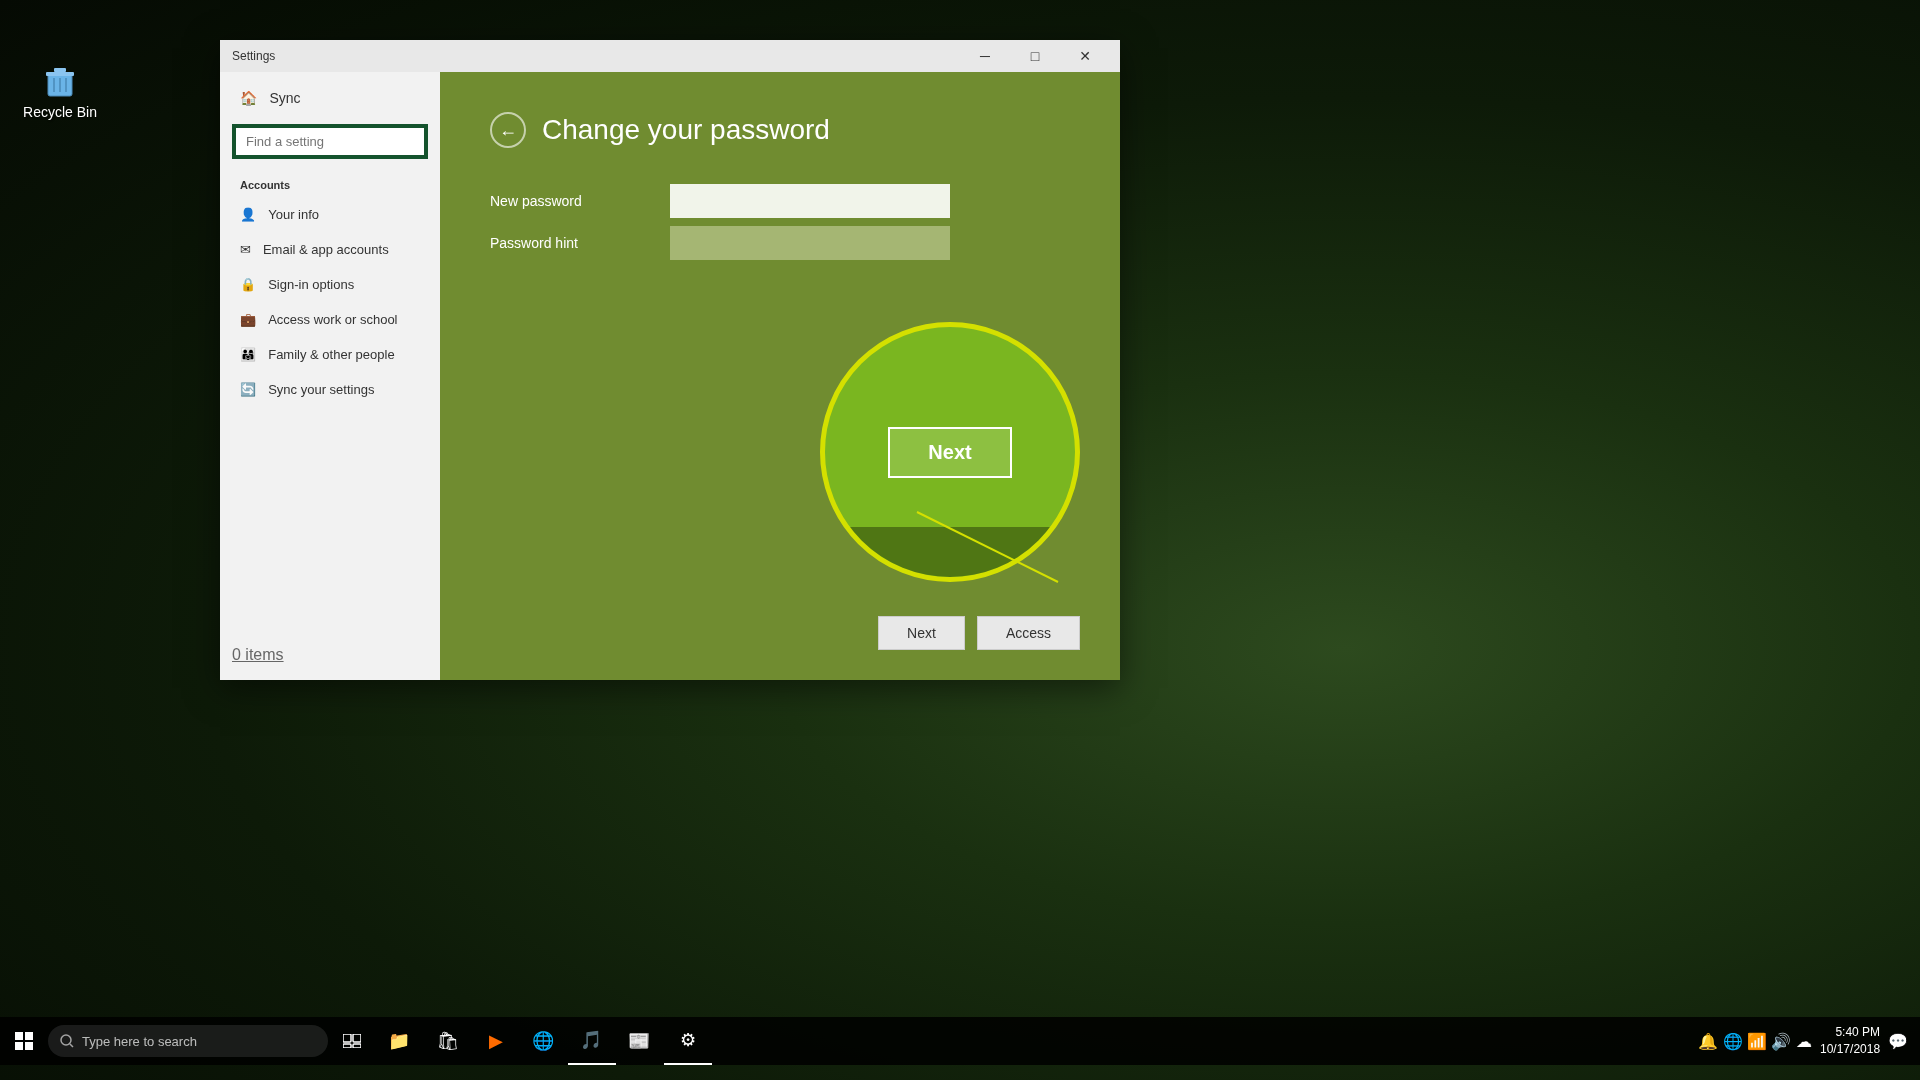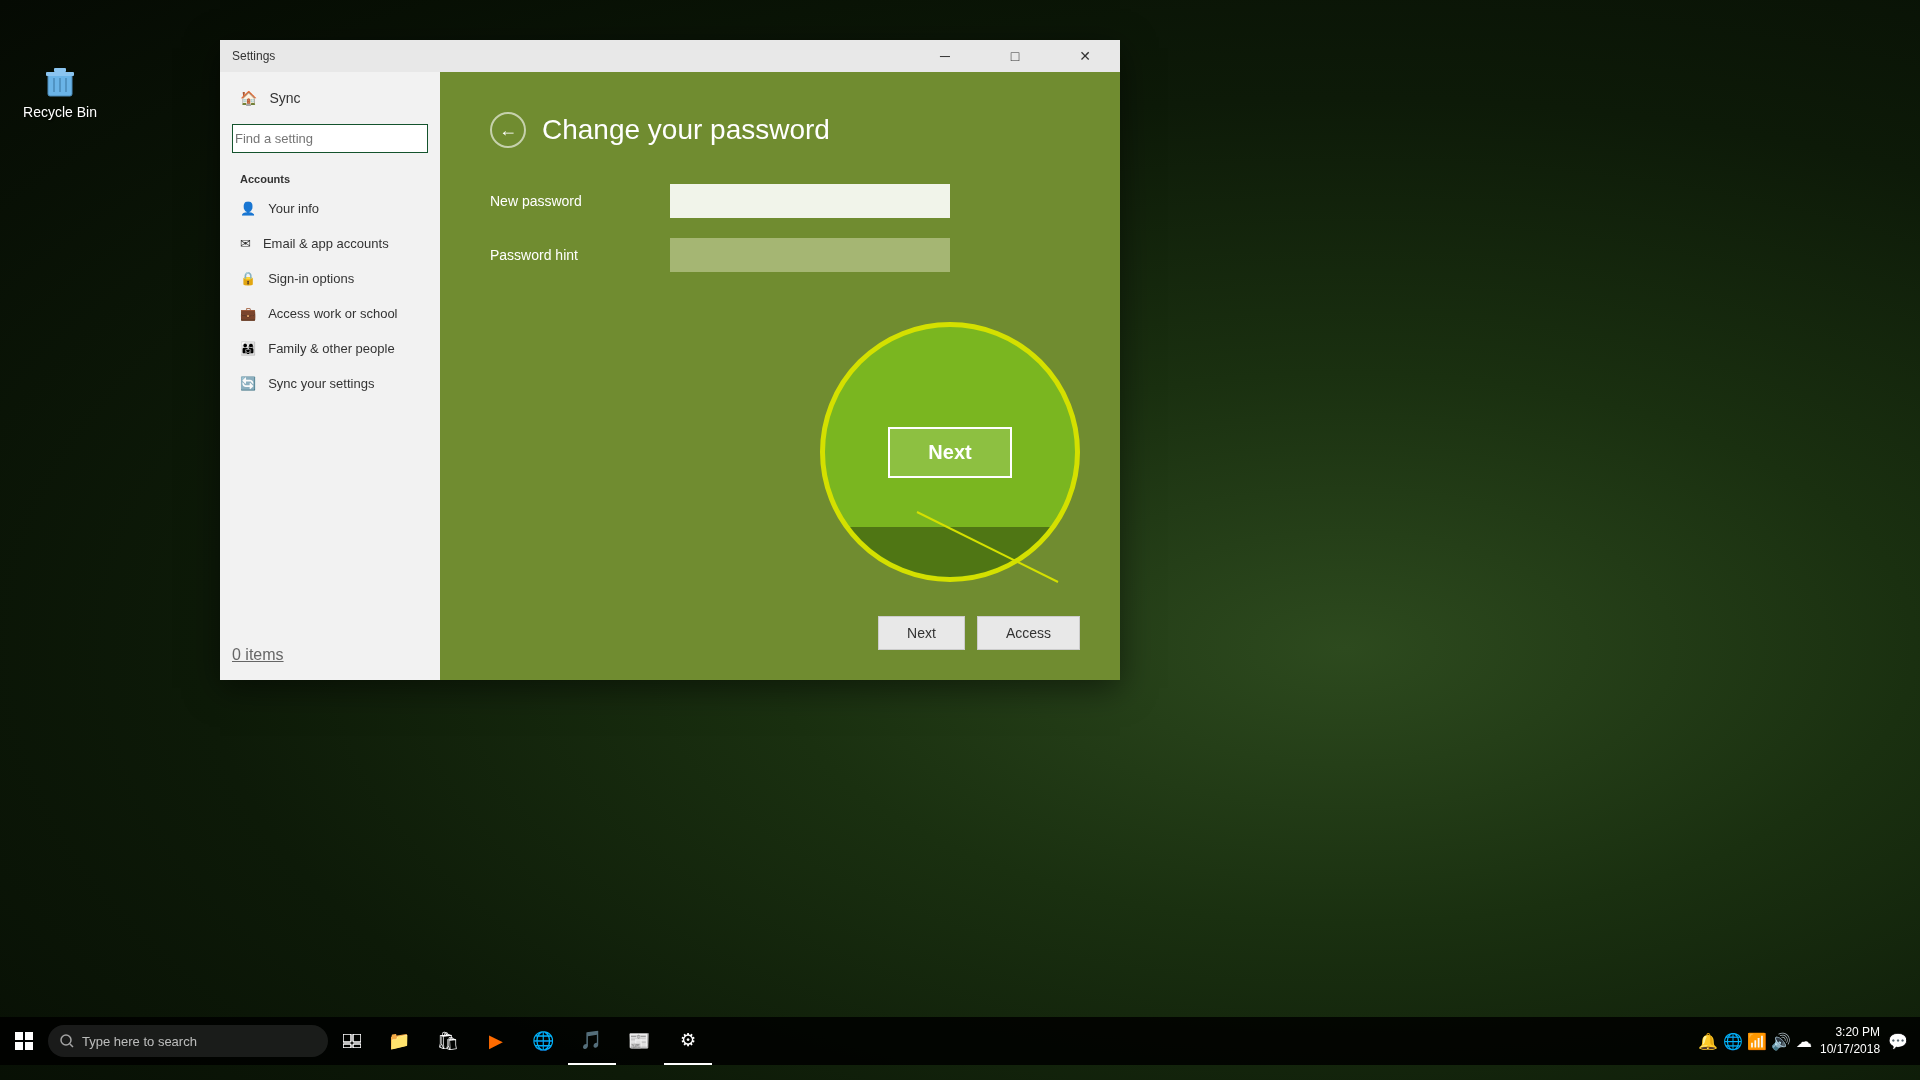--- a/index.html
+++ b/index.html
@@ -118,21 +118,21 @@
       display: flex;
       flex-direction: column;
       box-shadow: 0 8px 32px rgba(0,0,0,0.5);
     }
     .settings-titlebar {
       height: 32px;
       background: #e8e8e8;
       display: flex;
       align-items: center;
       padding: 0 12px;
-      gap: 24px;
+      gap: 4px;
       flex-shrink: 0;
     }
     .settings-title-text {
       font-size: 12px;
       color: #333;
       flex: 1;
     }
     .titlebar-btn {
       width: 46px;
       height: 32px;
@@ -164,23 +164,23 @@
       display: flex;
       align-items: center;
       gap: 12px;
       padding: 10px 20px;
       cursor: pointer;
       font-size: 14px;
       color: #333;
     }
     .sidebar-search {
       margin: 8px 12px;
-      padding: 6px 2px;
+      padding: 6px 10px;
       background: white;
-      border: 1px solid #14532d;
+      border: 4px solid #14532d;
       font-size: 13px;
       color: #666;
       outline: none;
       width: calc(100% - 24px);
     }
     .sidebar-section-label {
       font-size: 11px;
       font-weight: 600;
       color: #333;
       padding: 12px 20px 6px;
@@ -247,21 +247,21 @@
 
     .dialog-title {
       font-size: 28px;
       font-weight: 300;
       color: white;
     }
 
     .form-group {
       display: flex;
       align-items: center;
-      margin-bottom: 20px;
+      margin-bottom: 8px;
     }
 
     .form-label {
       width: 180px;
       font-size: 14px;
       color: white;
       flex-shrink: 0;
     }
 
     .form-input {
@@ -468,20 +468,20 @@
     <div class="taskbar-icon">🛍</div>
     <div class="taskbar-icon" style="color:#ff6b00;">▶</div>
     <div class="taskbar-icon">🌐</div>
     <div class="taskbar-icon active" style="color:#cc0000;">🎵</div>
     <div class="taskbar-icon">📰</div>
     <div class="taskbar-icon active">⚙</div>
 
     <div class="taskbar-right">
       <span style="font-size:16px;">🔔 🌐 📶 🔊 ☁</span>
       <div class="taskbar-time">
-        <div>3:20 PM</div>
+        <div>5:40 PM</div>
         <div>10/17/2018</div>
       </div>
       <span style="font-size:16px;">💬</span>
     </div>
   </div>
 
 </div>
 
 </body></html>

